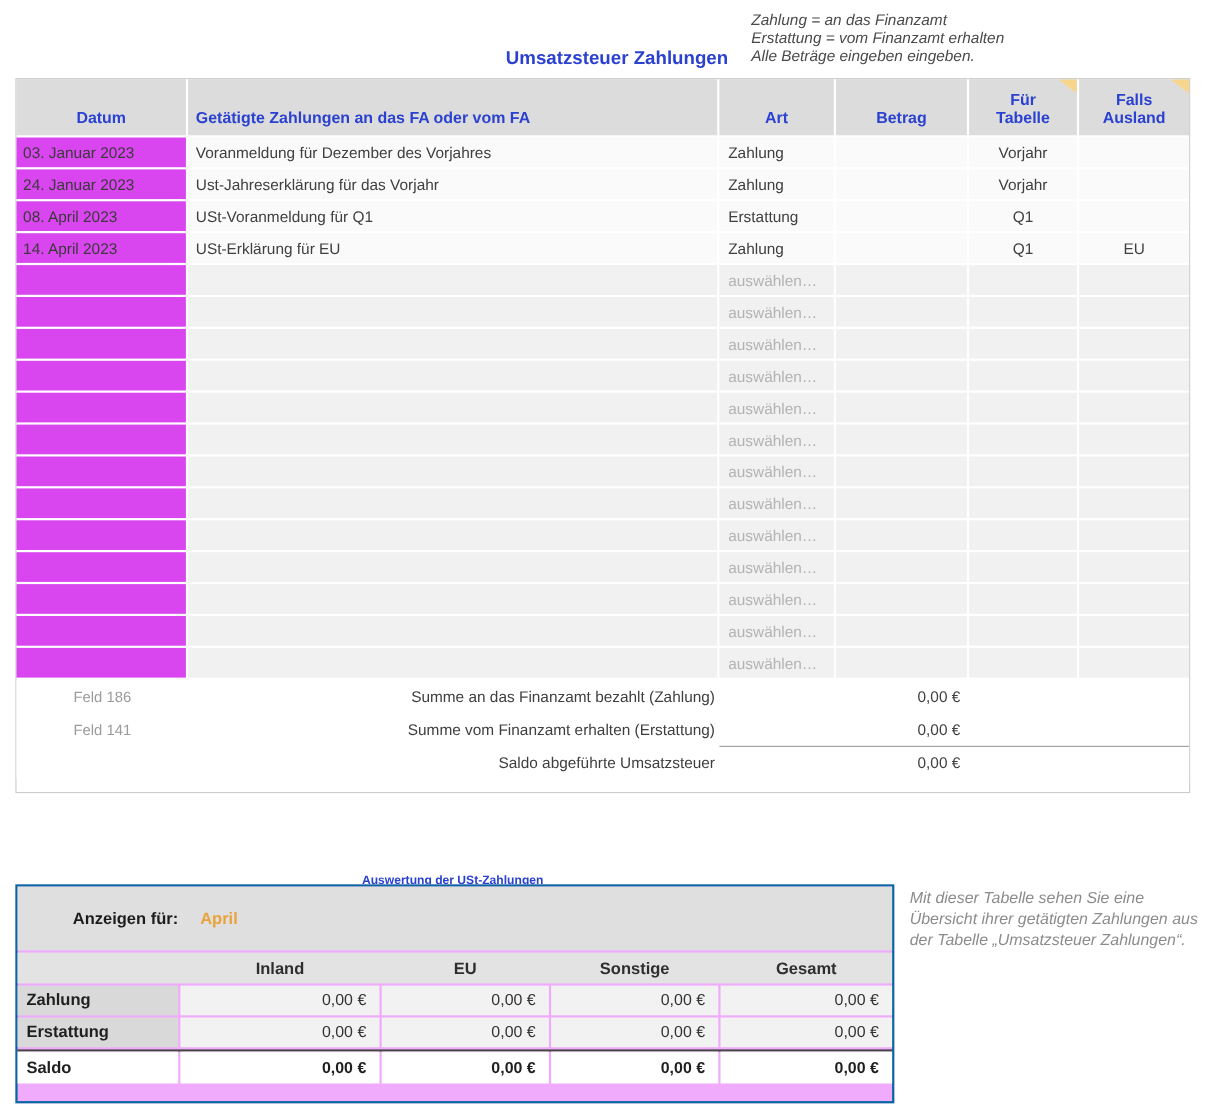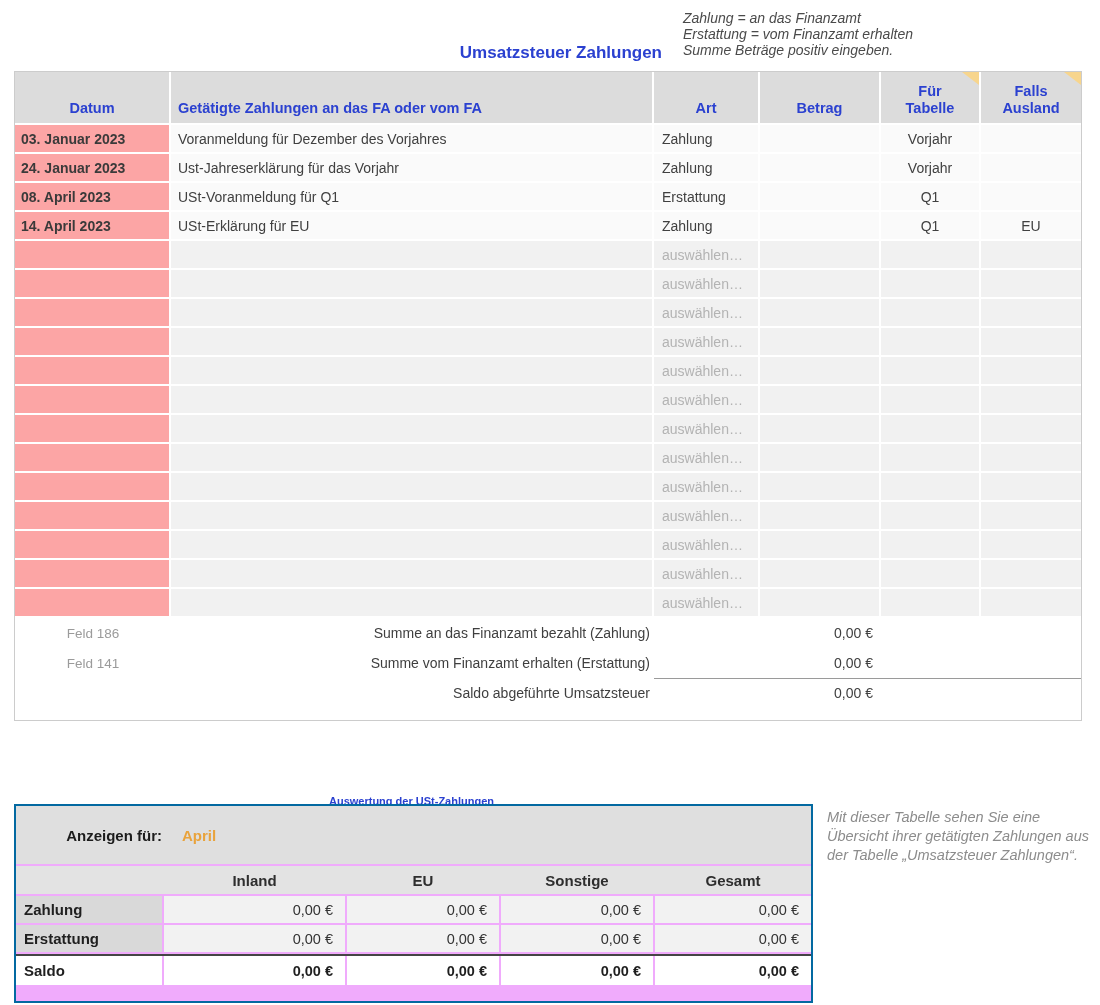--- a/index.html
+++ b/index.html
@@ -24,21 +24,21 @@
   .t1-header{height:51px;margin-bottom:2px;}
   .t1-header .h{background:#dcdcdc;position:relative;display:flex;align-items:flex-end;
     justify-content:center;padding-bottom:6px;box-sizing:border-box;
     color:var(--accent-blue);font-weight:bold;font-size:14.5px;line-height:1.18;text-align:center;}
   .t1-header .h.left{justify-content:flex-start;padding-left:7px;}
   .t1-header .h .narrow{display:inline-block;max-width:68px;}
   .tri{position:absolute;top:0;right:0;width:17px;height:13px;background:var(--tri);
     clip-path:polygon(0 0,100% 0,100% 100%);}
   .t1-row{height:27px;margin-bottom:2px;}
   .t1-row .cell{display:flex;align-items:center;box-sizing:border-box;font-size:14px;color:#404040;overflow:hidden;white-space:nowrap;}
-  .t1-row .cell.datum{background:#fca5a5;font-weight:bold;color:#3a3a3a;padding-left:6px;}
+  .t1-row .cell.datum{background:#d946ef;font-weight:normal;color:#3a3a3a;padding-left:6px;}
   .t1-row.filled .cell:not(.datum){background:#fafafa;}
   .t1-row.empty  .cell:not(.datum){background:#f1f1f1;}
   .cell.desc{padding-left:7px;}
   .cell.art{padding-left:8px;}
   .cell.betrag{justify-content:flex-end;padding-right:6px;}
   .cell.zeit,.cell.ausland{justify-content:center;}
   .cell.placeholder{color:#b3b3b3;}
   
   .t1-sum{display:grid;grid-template-columns:156px 483px 225px 1fr;height:30px;align-items:center;
     font-size:14px;color:#3f3f3f;background:#fff;}
@@ -69,21 +69,21 @@
     font-size:14.5px;line-height:1.32;color:#8c8c8c;}
 </style>
 </head>
 <body>
 
 <div class="page">
 
   <div class="top-note">
     <div>Zahlung = an das Finanzamt</div>
     <div>Erstattung = vom Finanzamt erhalten</div>
-    <div>Summe Beträge positiv eingeben.</div>
+    <div>Alle Beträge eingeben eingeben.</div>
   </div>
 
   <div class="t1-title">Umsatzsteuer Zahlungen</div>
 
   <div class="t1">
     <div class="t1-header t1-grid-cols">
       <div class="h">
           <span>Datum</span>
         </div>
       <div class="h left">

